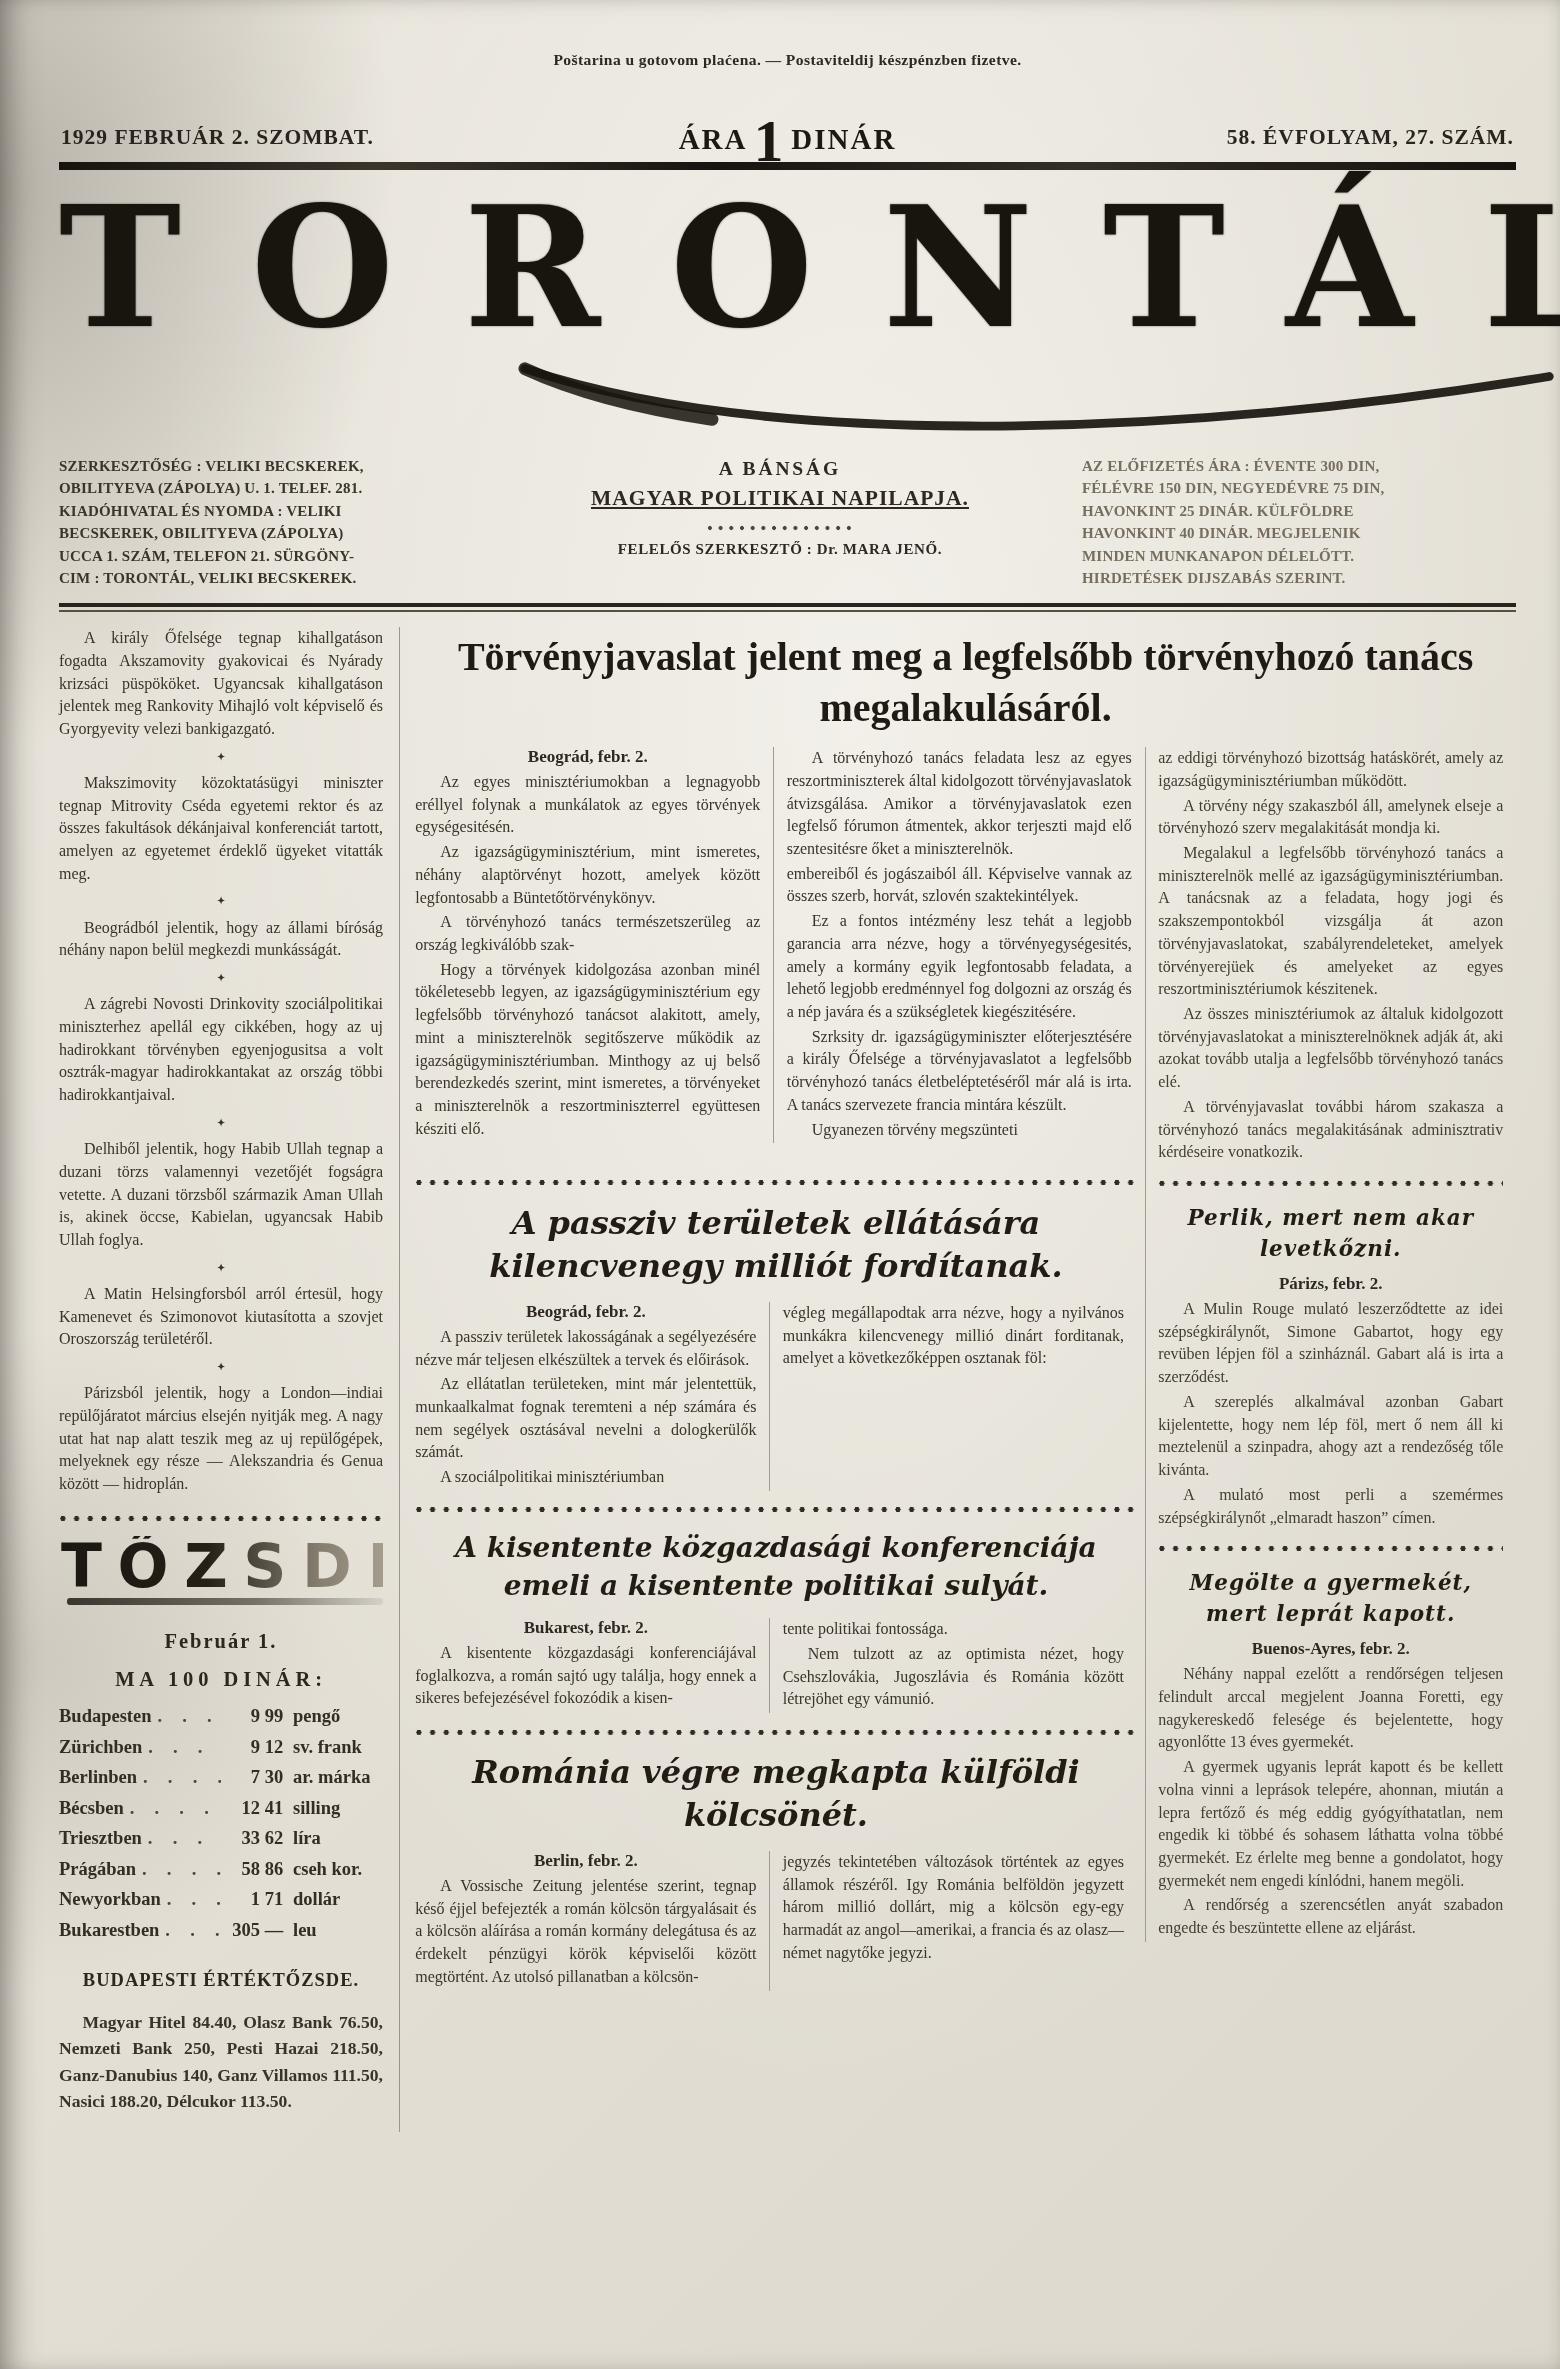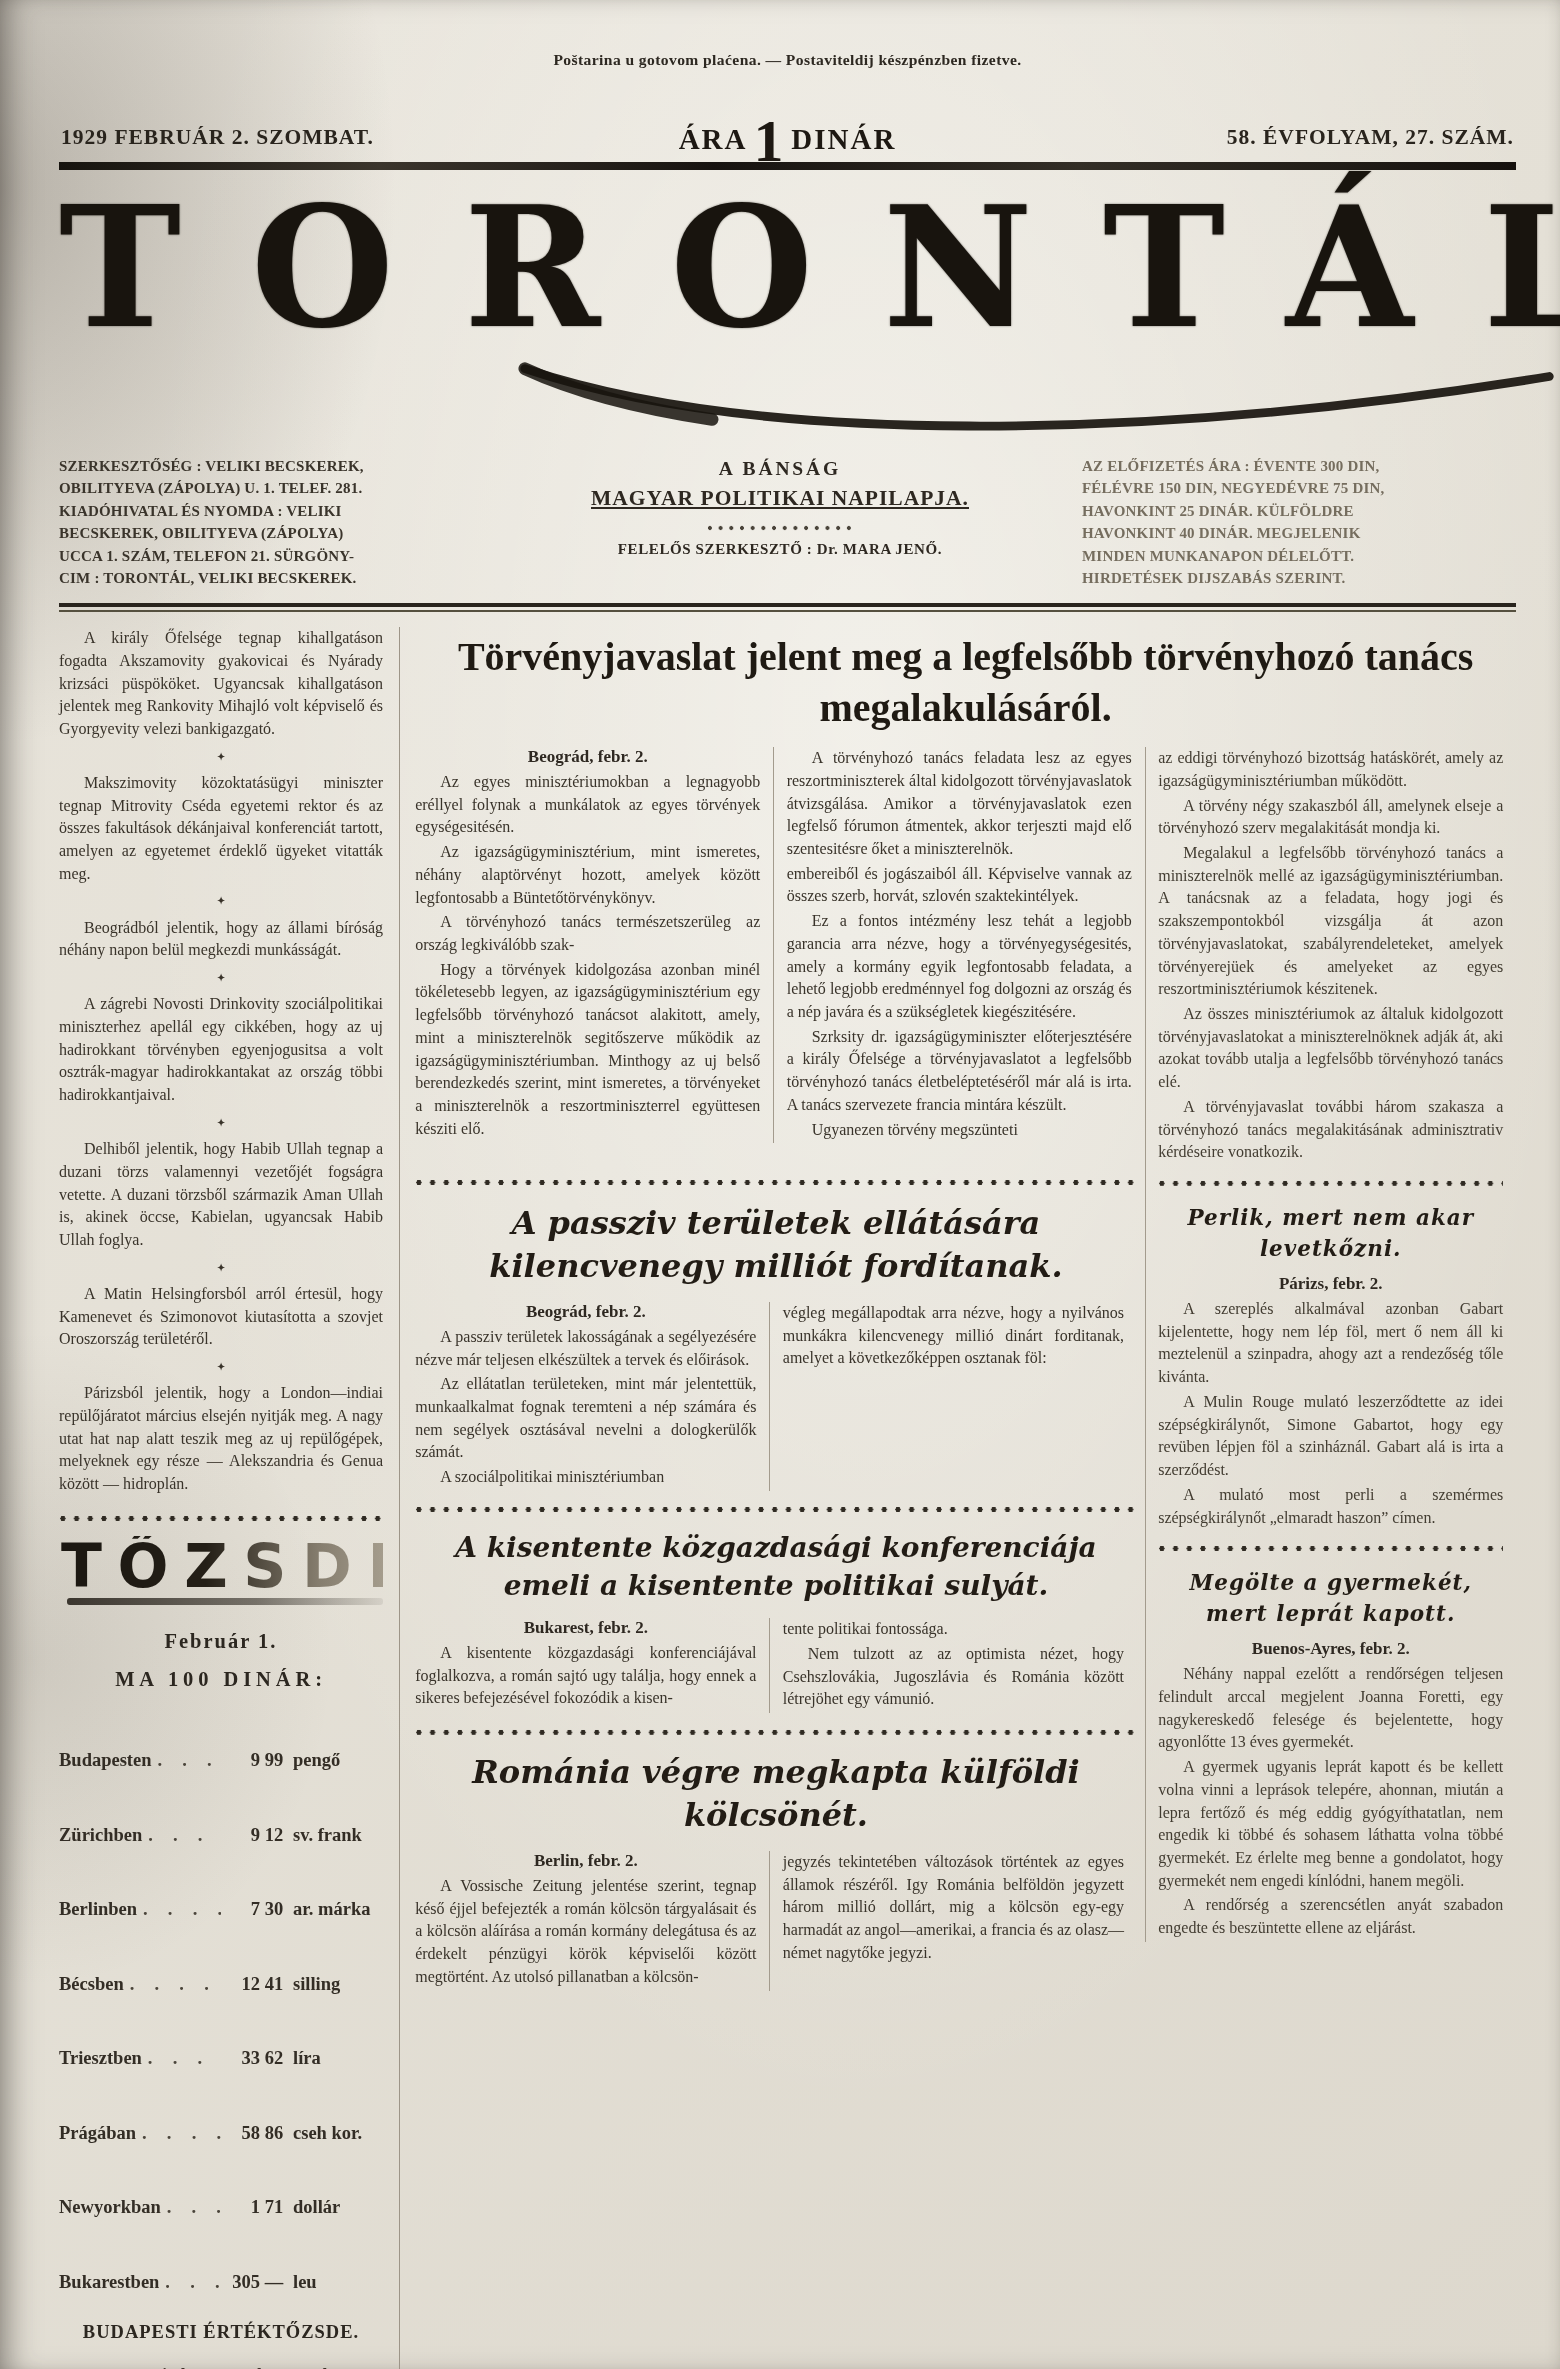--- a/index.html
+++ b/index.html
@@ -64,21 +64,21 @@
     font-family:"DejaVu Sans","Liberation Sans",sans-serif;
     font-weight:bold;font-size:60px;letter-spacing:15.6px;line-height:1;
     background:linear-gradient(90deg,#1b1711 0%,#241f17 45%,#857d6e 80%,#a49c8c 100%);
     -webkit-background-clip:text;background-clip:text;color:transparent;
     margin:9.8px 0 2px 2px;white-space:nowrap;
   }
   .tozsde-bar{height:6.8px;background:linear-gradient(90deg,rgba(32,27,20,.85),rgba(32,27,20,.55) 60%,rgba(32,27,20,.08));margin:2px 0 25px 7.8px;border-radius:2.9px;}
   .t-date{font-size:20.5px;font-weight:bold;letter-spacing:2px;margin-bottom:15.6px;color:#2c2720;}
   .t-sub{font-size:20.5px;font-weight:bold;letter-spacing:4.9px;margin-bottom:9.8px;color:#2c2720;}
   .t-row{display:flex;align-items:baseline;font-size:18.5px;font-weight:bold;line-height:1.65;color:#332d25;}
-  .t-row .city{white-space:nowrap;margin-top:44px;}
+  .t-row .city{white-space:nowrap;}
   .t-row .dots{flex:1;overflow:hidden;white-space:nowrap;letter-spacing:7.8px;color:#4a443a;padding:0 5.9px;}
   .t-row .dots::after{content:". . . . . . .";}
   .t-row .val{width:62px;text-align:right;white-space:nowrap;}
   .t-row .cur{width:90px;padding-left:9.8px;white-space:nowrap;font-weight:bold;}
   .bse-title{font-size:18.5px;font-weight:bold;letter-spacing:1px;text-align:center;margin:25px 0 7.8px 0;color:#2c2720;}
   .bse-text{font-size:17.6px;font-weight:bold;line-height:1.5;text-align:justify;text-indent:23.4px;color:#39332a;}
 
   .lead-title{font-size:40px;font-weight:bold;line-height:1.28;text-align:center;color:#1f1a13;margin:3.9px 9.8px 13.7px 9.8px;}
   .cols{display:flex;align-items:flex-start;}
   .cols .c{flex:1;min-width:0;padding:0 12.7px;}
@@ -246,22 +246,22 @@
           <p class="para" style="text-indent:0">az eddigi törvényhozó bizottság hatáskörét, amely az igazságügyminisztériumban működött.</p>
           <p class="para">A törvény négy szakaszból áll, amelynek elseje a törvényhozó szerv megalakitását mondja ki.</p>
           <p class="para">Megalakul a legfelsőbb törvényhozó tanács a miniszterelnök mellé az igazságügyminisztériumban. A tanácsnak az a feladata, hogy jogi és szakszempontokból vizsgálja át azon törvényjavaslatokat, szabályrendeleteket, amelyek törvényerejüek és amelyeket az egyes reszortminisztériumok készitenek.</p>
           <p class="para">Az összes minisztériumok az általuk kidolgozott törvényjavaslatokat a miniszterelnöknek adják át, aki azokat tovább utalja a legfelsőbb törvényhozó tanács elé.</p>
           <p class="para">A törvényjavaslat további három szakasza a törvényhozó tanács megalakitásának adminisztrativ kérdéseire vonatkozik.</p>
 
           <div class="orn"></div>
 
           <h3 class="it-title small">Perlik, mert nem akar levetkőzni.</h3>
           <div class="dateline">Párizs, febr. 2.</div>
+          <p class="para">A Mulin Rouge mulató leszerződtette az idei szépségkirálynőt, Simone Gabartot, hogy egy revüben lépjen föl a szinháznál. Gabart alá is irta a szerződést.</p>
           <p class="para">A szereplés alkalmával azonban Gabart kijelentette, hogy nem lép föl, mert ő nem áll ki meztelenül a szinpadra, ahogy azt a rendezőség tőle kivánta.</p>
-          <p class="para">A Mulin Rouge mulató leszerződtette az idei szépségkirálynőt, Simone Gabartot, hogy egy revüben lépjen föl a szinháznál. Gabart alá is irta a szerződést.</p>
           <p class="para">A mulató most perli a szemérmes szépségkirálynőt „elmaradt haszon” címen.</p>
 
           <div class="orn"></div>
 
           <h3 class="it-title small">Megölte a gyermekét, mert leprát kapott.</h3>
           <div class="dateline">Buenos-Ayres, febr. 2.</div>
           <p class="para">Néhány nappal ezelőtt a rendőrségen teljesen felindult arccal megjelent Joanna Foretti, egy nagykereskedő felesége és bejelentette, hogy agyonlőtte 13 éves gyermekét.</p>
           <p class="para">A gyermek ugyanis leprát kapott és be kellett volna vinni a leprások telepére, ahonnan, miután a lepra fertőző és még eddig gyógyíthatatlan, nem engedik ki többé és sohasem láthatta volna többé gyermekét. Ez érlelte meg benne a gondolatot, hogy gyermekét nem engedi kínlódni, hanem megöli.</p>
           <p class="para">A rendőrség a szerencsétlen anyát szabadon engedte és beszüntette ellene az eljárást.</p>
         </div>

